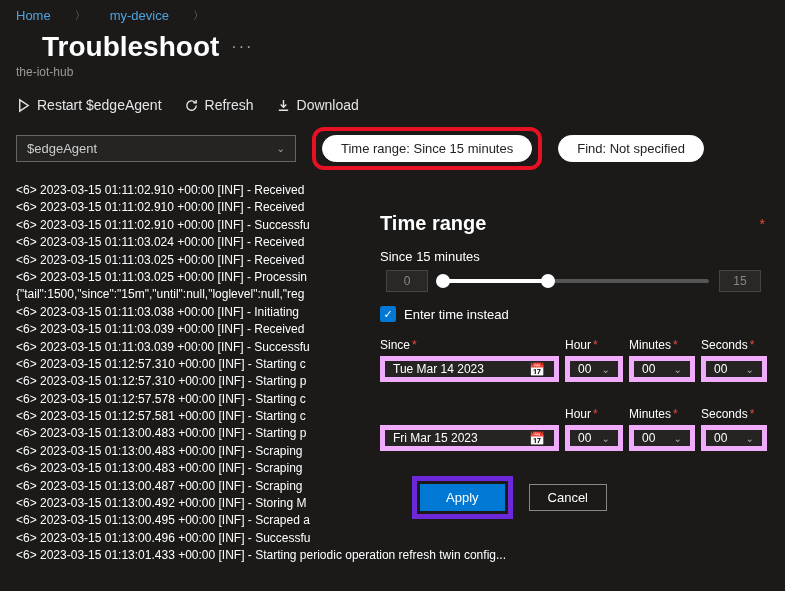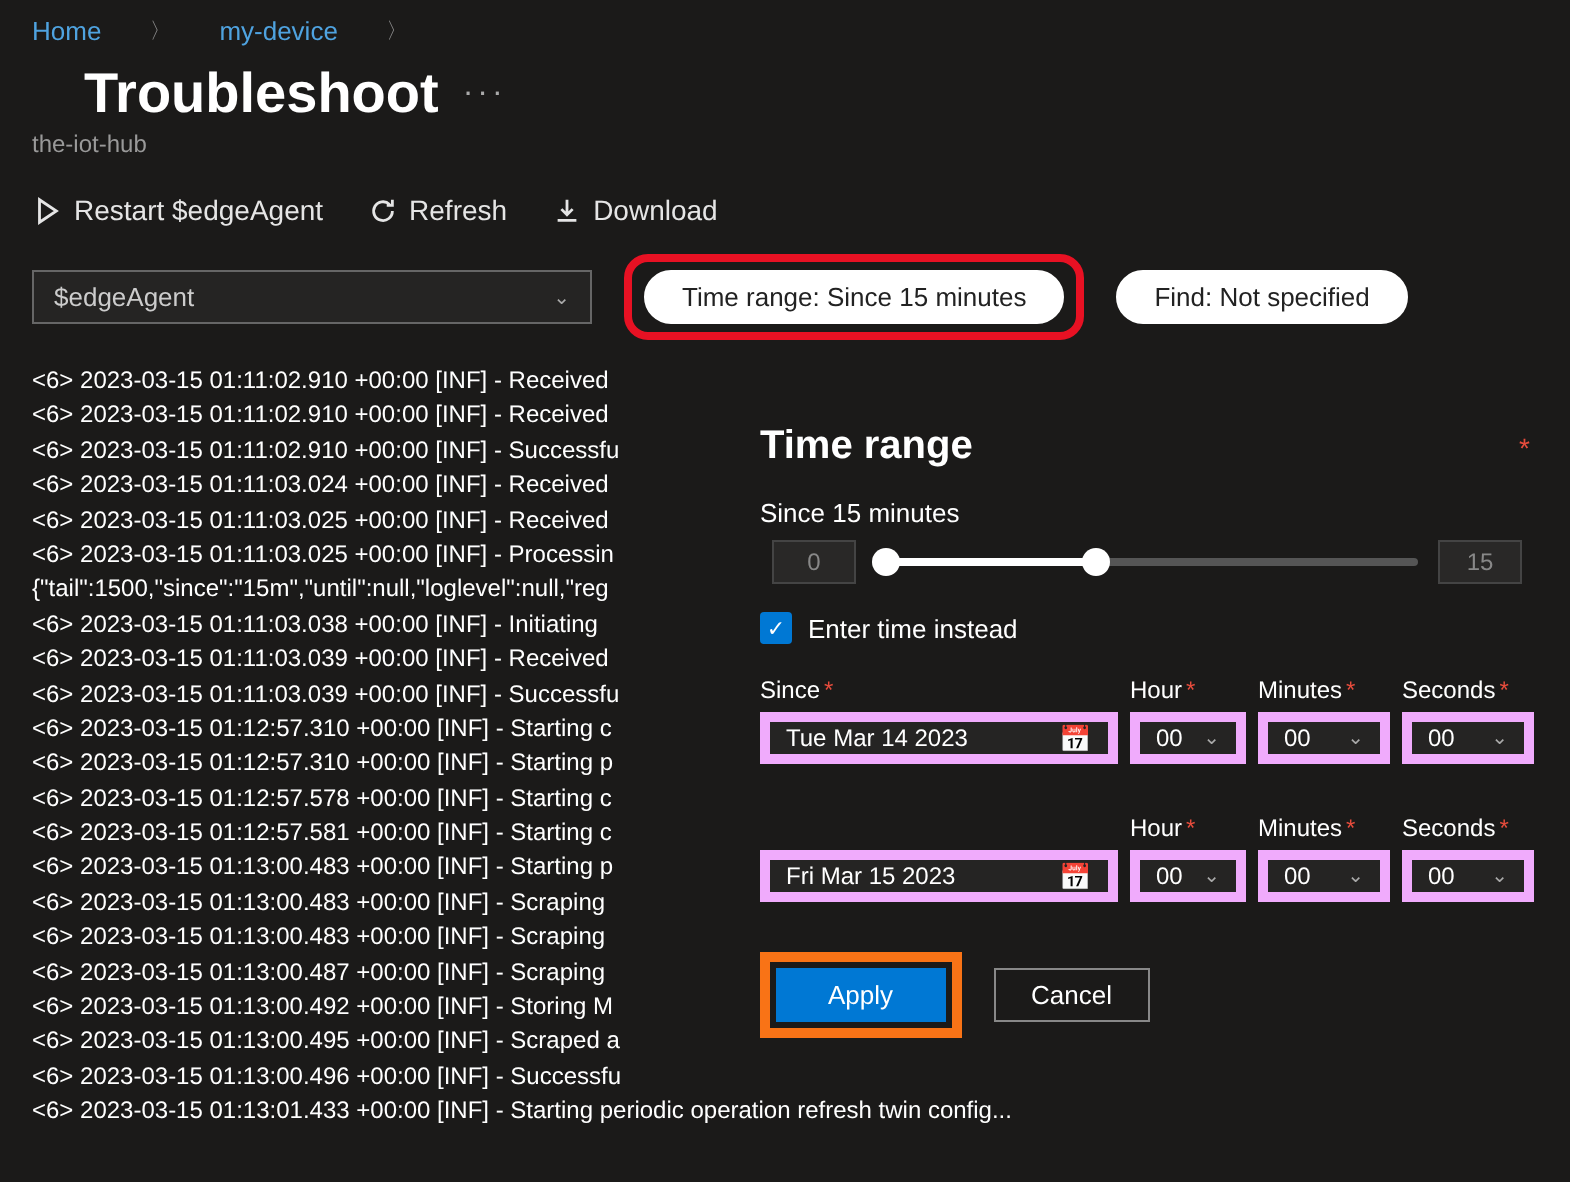--- a/index.html
+++ b/index.html
@@ -35,21 +35,21 @@
     .dtgrid { display: grid; grid-template-columns: 1fr 58px 66px 66px; gap: 6px; align-items: end; margin-bottom: 25px; }
     .lbl { font-size: 12px; margin-bottom: 4px; }
     .req { color: #e74c3c; margin-left: 2px; }
     .inp { background: #252423; border: 5px solid #f0abfc; color: #fff; padding: 4px 8px; font-size: 12px; display: flex; align-items: center; justify-content: space-between; height: 26px; }
     .inp .cal { font-size: 13px; color: #bbb; }
     .btn-row { display: flex; gap: 16px; margin-top: 12px; align-items:center;}
     .btn-apply { background: #0078d4; color: #fff; border: none; padding: 6px 26px; font-size: 13px; cursor: pointer; }
     .btn-cancel { background: transparent; color: #fff; border: 1px solid #888; padding: 5px 18px; font-size: 13px; cursor: pointer; }
     svg { stroke: currentColor; fill: none; stroke-width: 1.5; }
     .chev-down { font-size: 10px; color: #aaa; }
-    .apply-redbox { border: 5px solid #f97316; padding: 3px; display:inline-block;}
+    .apply-redbox { border: 5px solid #6d28d9; padding: 3px; display:inline-block;margin-left:32px;}
   </style>
 </head>
 <body>
 
 <div class="breadcrumb">
   <a href="#">Home</a>
   <span class="chevron">〉</span>
   <a href="#">my-device</a>
   <span class="chevron">〉</span>
 </div>

